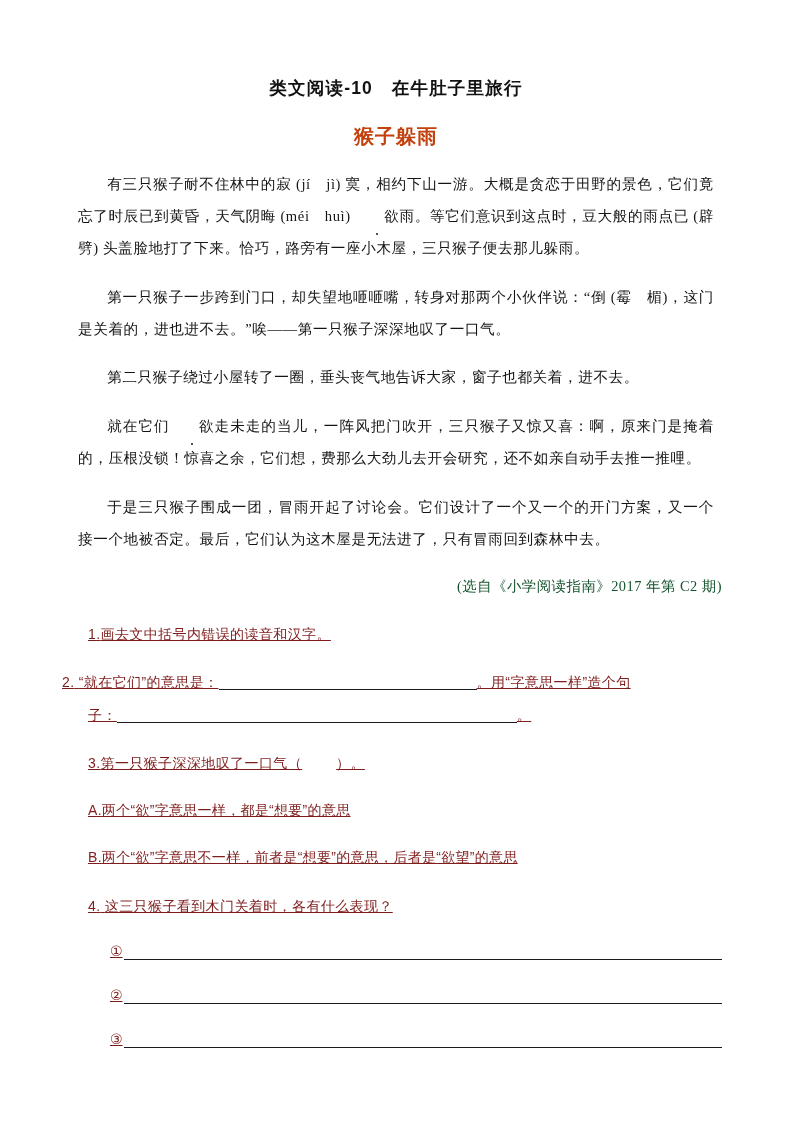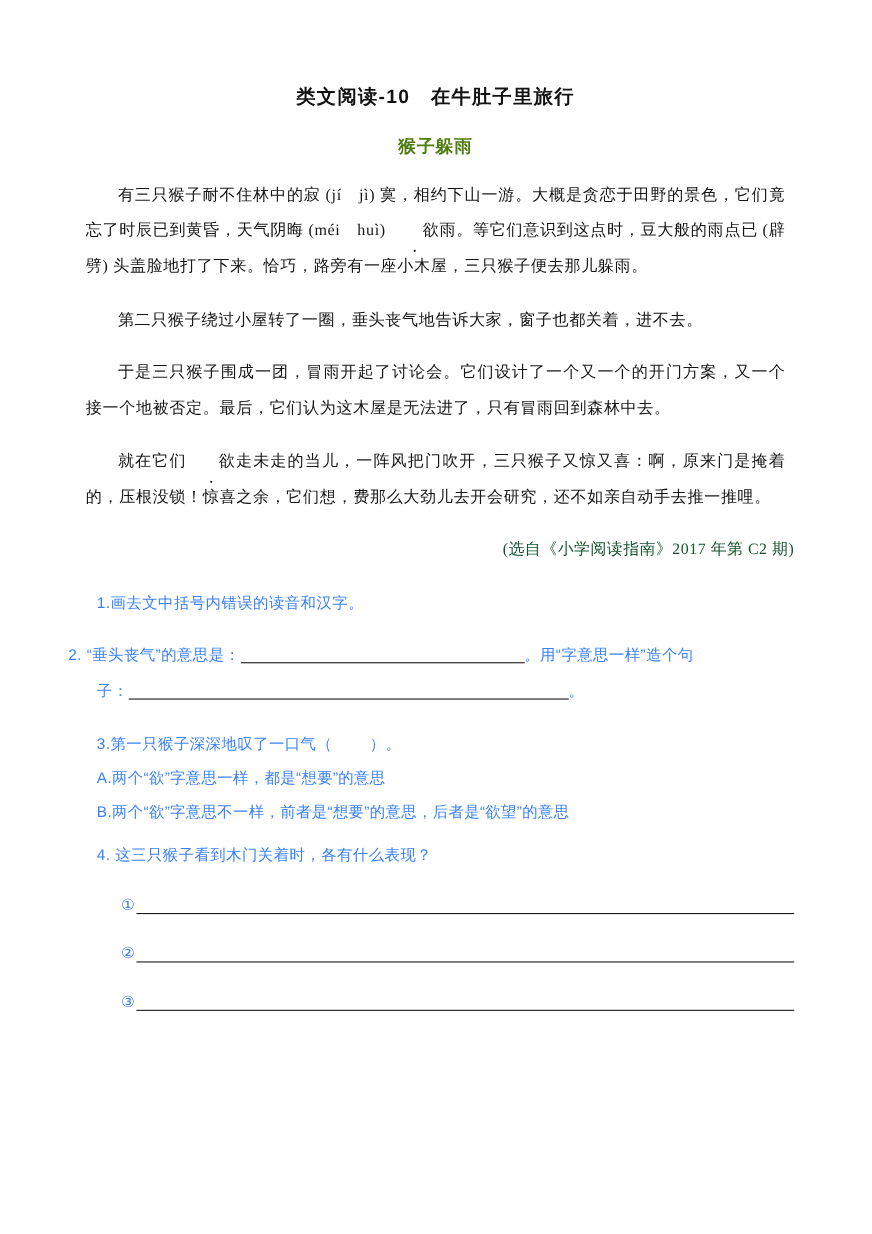--- a/index.html
+++ b/index.html
@@ -36,25 +36,25 @@
     font-size: 17.5px;
     font-weight: 700;
     letter-spacing: 1.2px;
     margin: 14px 0 0 0;
     line-height: 1.4;
     color: #111;
   }
   .doc-subtitle {
     text-align: center;
     font-family: "Liberation Sans", "DejaVu Sans", sans-serif;
-    font-size: 16px;
+    font-size: 20px;
     font-weight: 700;
     letter-spacing: 1px;
     margin: 22px 0 0 0;
-    color: #4d7c0f;
+    color: #c2410c;
   }
 
   
   .passage {
     margin-top: 18px;
     font-family: "Liberation Serif", "DejaVu Serif", serif;
     font-size: 14.6px;
     line-height: 2.22;
     letter-spacing: 0.6px;
     text-align: justify;
@@ -87,31 +87,32 @@
     letter-spacing: 0.5px;
     padding-right: 8px;
     color: #14532d;
   }
 
   
   .questions {
     margin-top: 16px;
     font-family: "Liberation Sans", "DejaVu Sans", sans-serif;
     font-size: 14px;
-    color: #3b82f6;
+    color: #7f1d1d;
+    text-decoration: underline;
   }
   .q {
     margin: 0;
     padding: 0;
     line-height: 1.35;
     letter-spacing: 0.4px;
   }
   .q-block { margin-top: 22px; }
   .q-indent { padding-left: 26px; }
-  .q-opt { padding-left: 26px; margin-top: 12px; letter-spacing: 0.3px; }
+  .q-opt { padding-left: 26px; margin-top: 28px; letter-spacing: 0.3px; }
   .q-wrap {
     padding-left: 26px;
     line-height: 2.35;
     letter-spacing: 0.4px;
   }
   .q-wrap .hang { margin-left: -26px; }
 
   .rule {
     display: inline-block;
     border-bottom: 1.15px solid #1a1a1a;
@@ -147,49 +148,50 @@
 <div class="page">
   <div class="inner">
 
     <h1 class="doc-title">类文阅读-10　在牛肚子里旅行</h1>
     <h2 class="doc-subtitle">猴子躲雨</h2>
 
     <div class="passage">
 
       <p><span>有三只猴子耐不住林中的寂 (jí　jì) 寞，相约下山一游。大概是贪恋于田野的景色，它们竟忘了时辰已到黄昏，天气阴晦 (méi　huì) </span><span class="dotted">欲</span><span>雨。等它们意识到这点时，豆大般的雨点已 (辟　劈) 头盖脸地打了下来。恰巧，路旁有一座小木屋，三只猴子便去那儿躲雨。</span></p>
 
+      <p><span>第一只猴子一步跨到门口，却失望地咂咂嘴，转身对那两个小伙伴说：“倒 (霉　楣)，这门是关着的，进也进不去。”唉——第一只猴子深深地叹了一口气。</span></p>
 
       <p><span>第二只猴子绕过小屋转了一圈，垂头丧气地告诉大家，窗子也都关着，进不去。</span></p>
 
 
+      <p><span>就在它们</span><span class="dotted">欲</span><span>走未走的当儿，一阵风把门吹开，三只猴子又惊又喜：啊，原来门是掩着的，压根没锁！惊喜之余，它们想，费那么大劲儿去开会研究，还不如亲自动手去推一推哩。</span></p>
+
       <p><span>于是三只猴子围成一团，冒雨开起了讨论会。它们设计了一个又一个的开门方案，又一个接一个地被否定。最后，它们认为这木屋是无法进了，只有冒雨回到森林中去。</span></p>
-
-      <p><span>就在它们</span><span class="dotted">欲</span><span>走未走的当儿，一阵风把门吹开，三只猴子又惊又喜：啊，原来门是掩着的，压根没锁！惊喜之余，它们想，费那么大劲儿去开会研究，还不如亲自动手去推一推哩。</span></p>
 
       <div class="source">(选自《小学阅读指南》2017 年第 C2 期)</div>
     </div>
 
     <div class="questions">
 
       <div class="q q-indent q-block"><span>1.</span><span>画去文中括号内错误的读音和汉字。</span></div>
 
       <div class="q q-wrap q-block">
         <span class="hang">2.</span>
-        <span>“垂头丧气”的意思是：</span><span class="rule rule-w1"></span><span>。用“字意思一样”造个句</span><br>
+        <span>“就在它们”的意思是：</span><span class="rule rule-w1"></span><span>。用“字意思一样”造个句</span><br>
         <span>子：</span><span class="rule rule-w2"></span><span>。</span>
       </div>
 
       <div class="q q-indent q-block"><span>3.</span><span>第一只猴子深深地叹了一口气（</span><span class="paren-gap"></span><span>）。</span></div>
 
       <div class="q q-opt"><span>A.</span><span>两个“欲”字意思一样，都是“想要”的意思</span></div>
 
       <div class="q q-opt"><span>B.</span><span>两个“欲”字意思不一样，前者是“想要”的意思，后者是“欲望”的意思</span></div>
 
 
-      <div class="q q-indent" style="margin-top:20px;"><span>4.</span>&nbsp;<span>这三只猴子看到木门关着时，各有什么表现？</span></div>
+      <div class="q q-indent" style="margin-top:30px;"><span>4.</span>&nbsp;<span>这三只猴子看到木门关着时，各有什么表现？</span></div>
 
       <div class="answer-line">
         <span class="num">①</span>
         <span class="line"></span>
       </div>
 
       <div class="answer-line">
         <span class="num">②</span>
         <span class="line"></span>
       </div>

